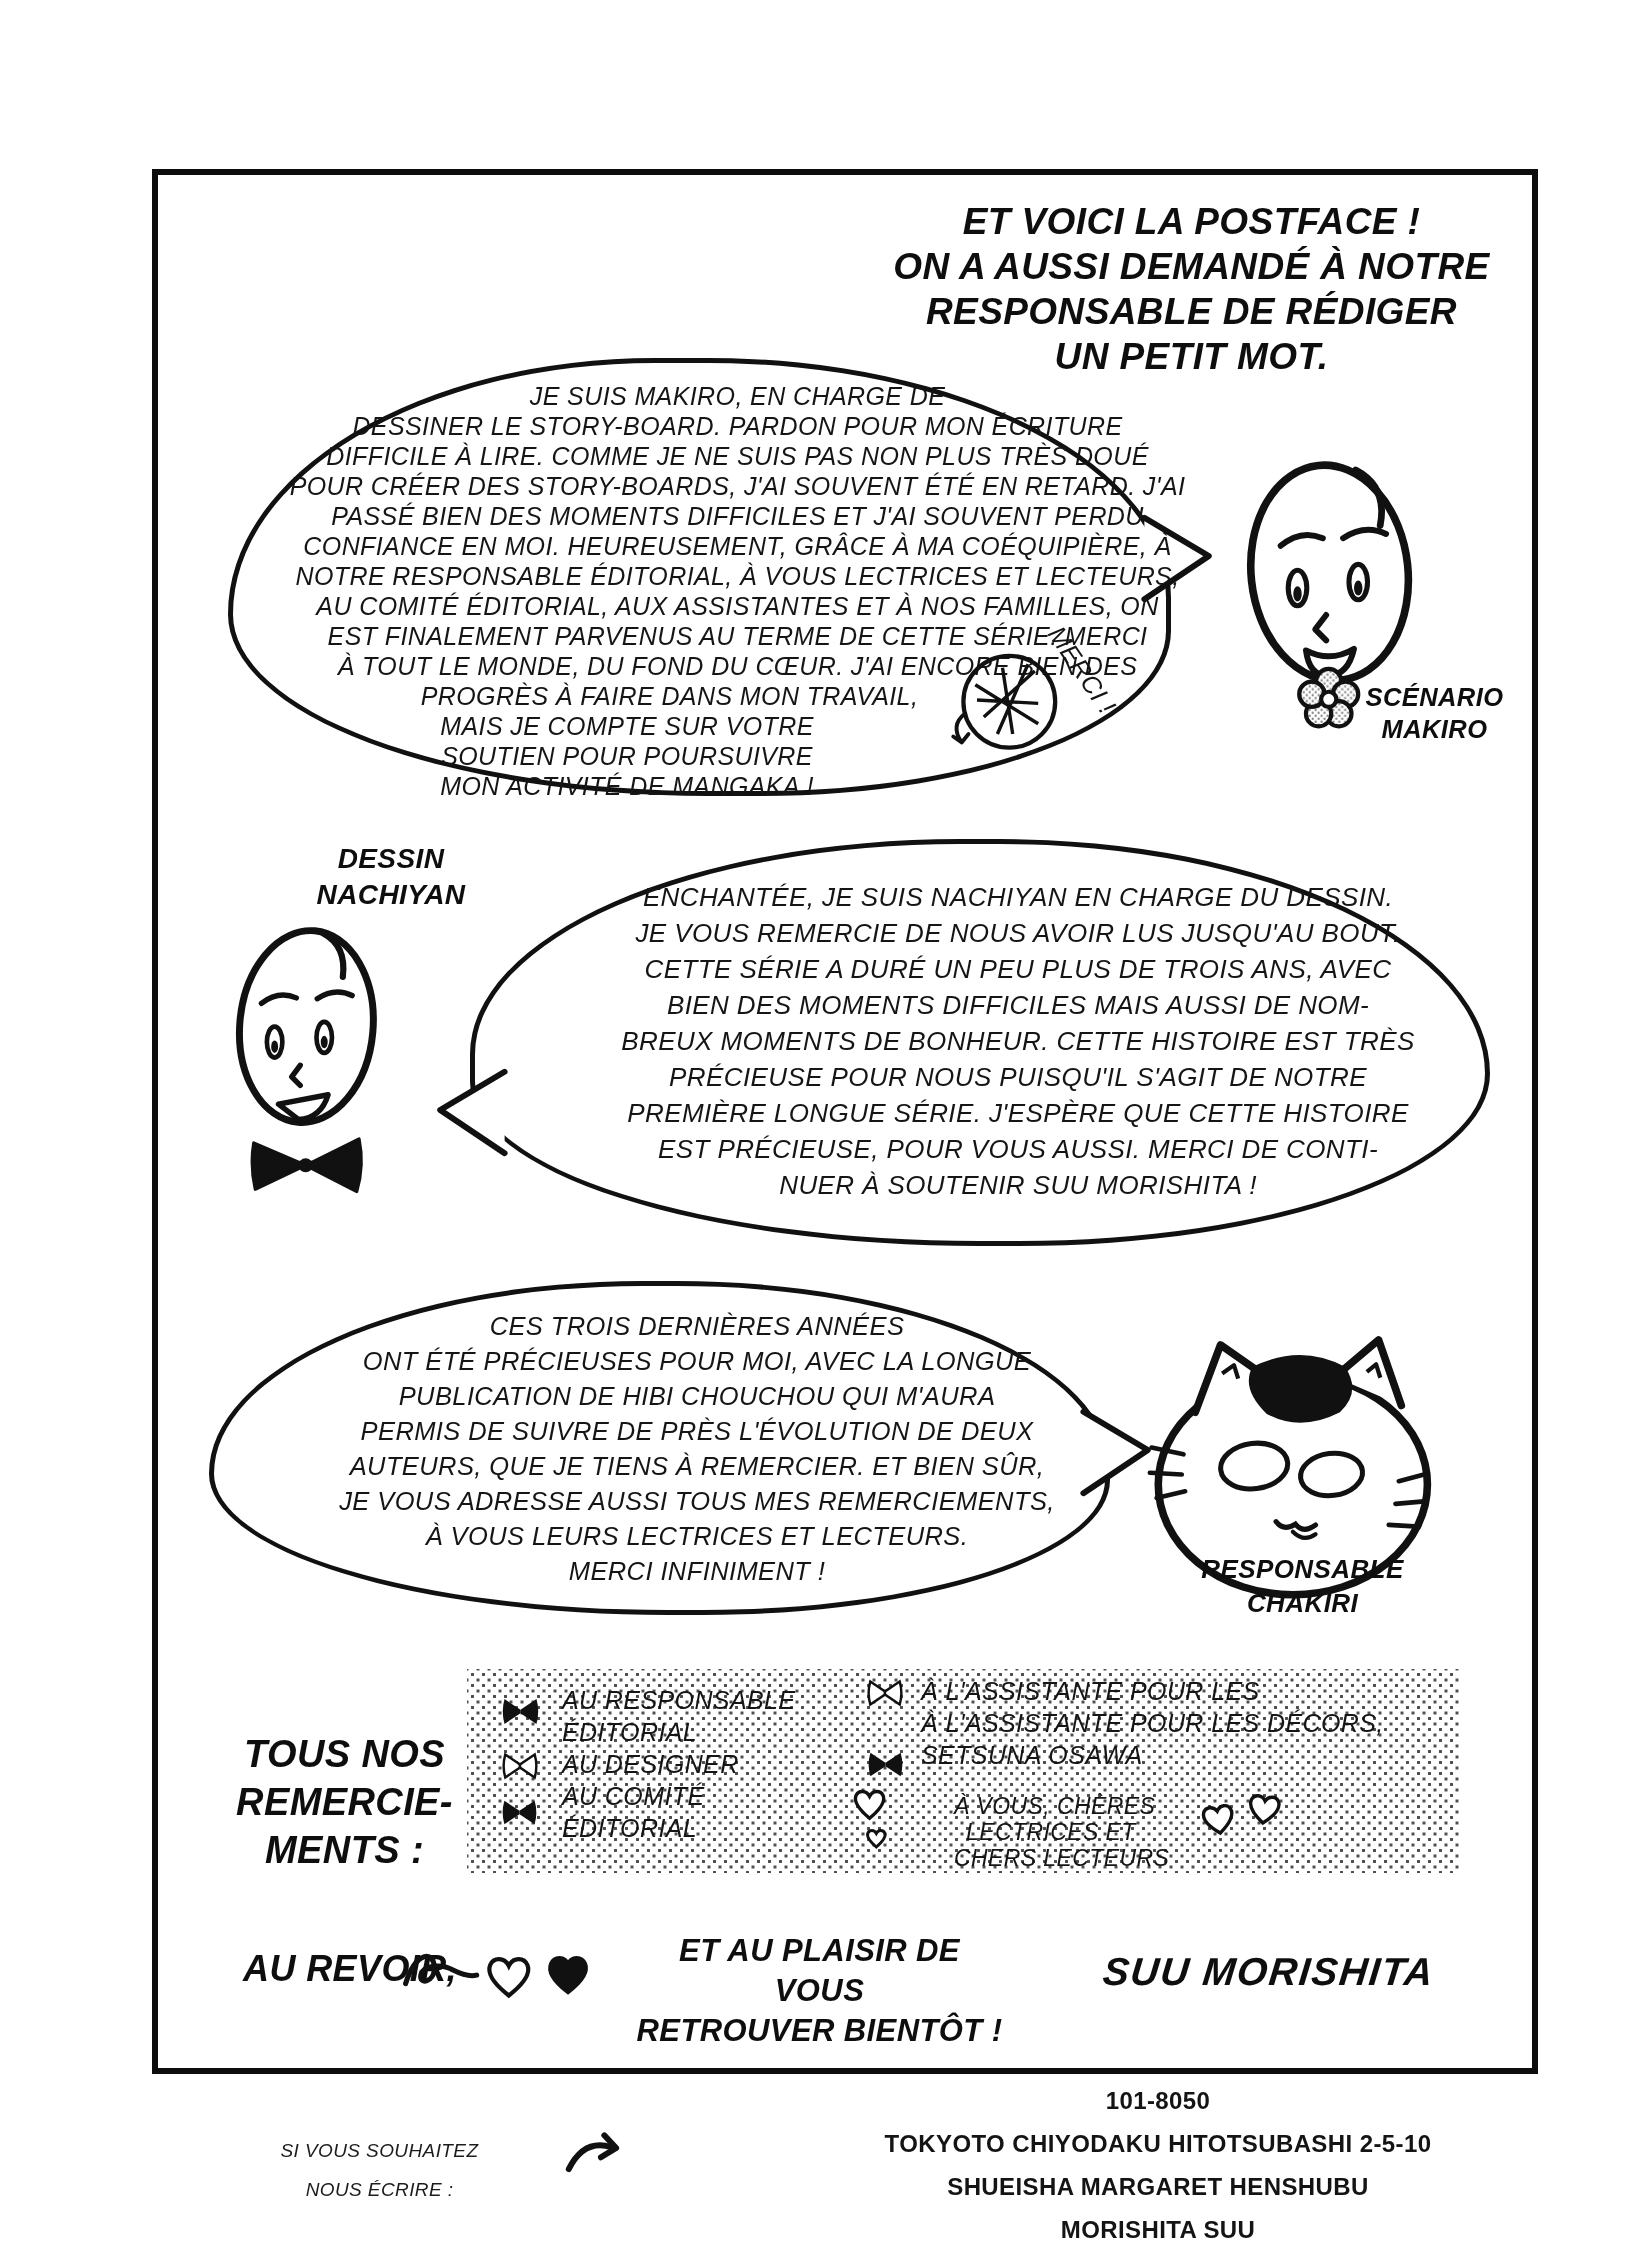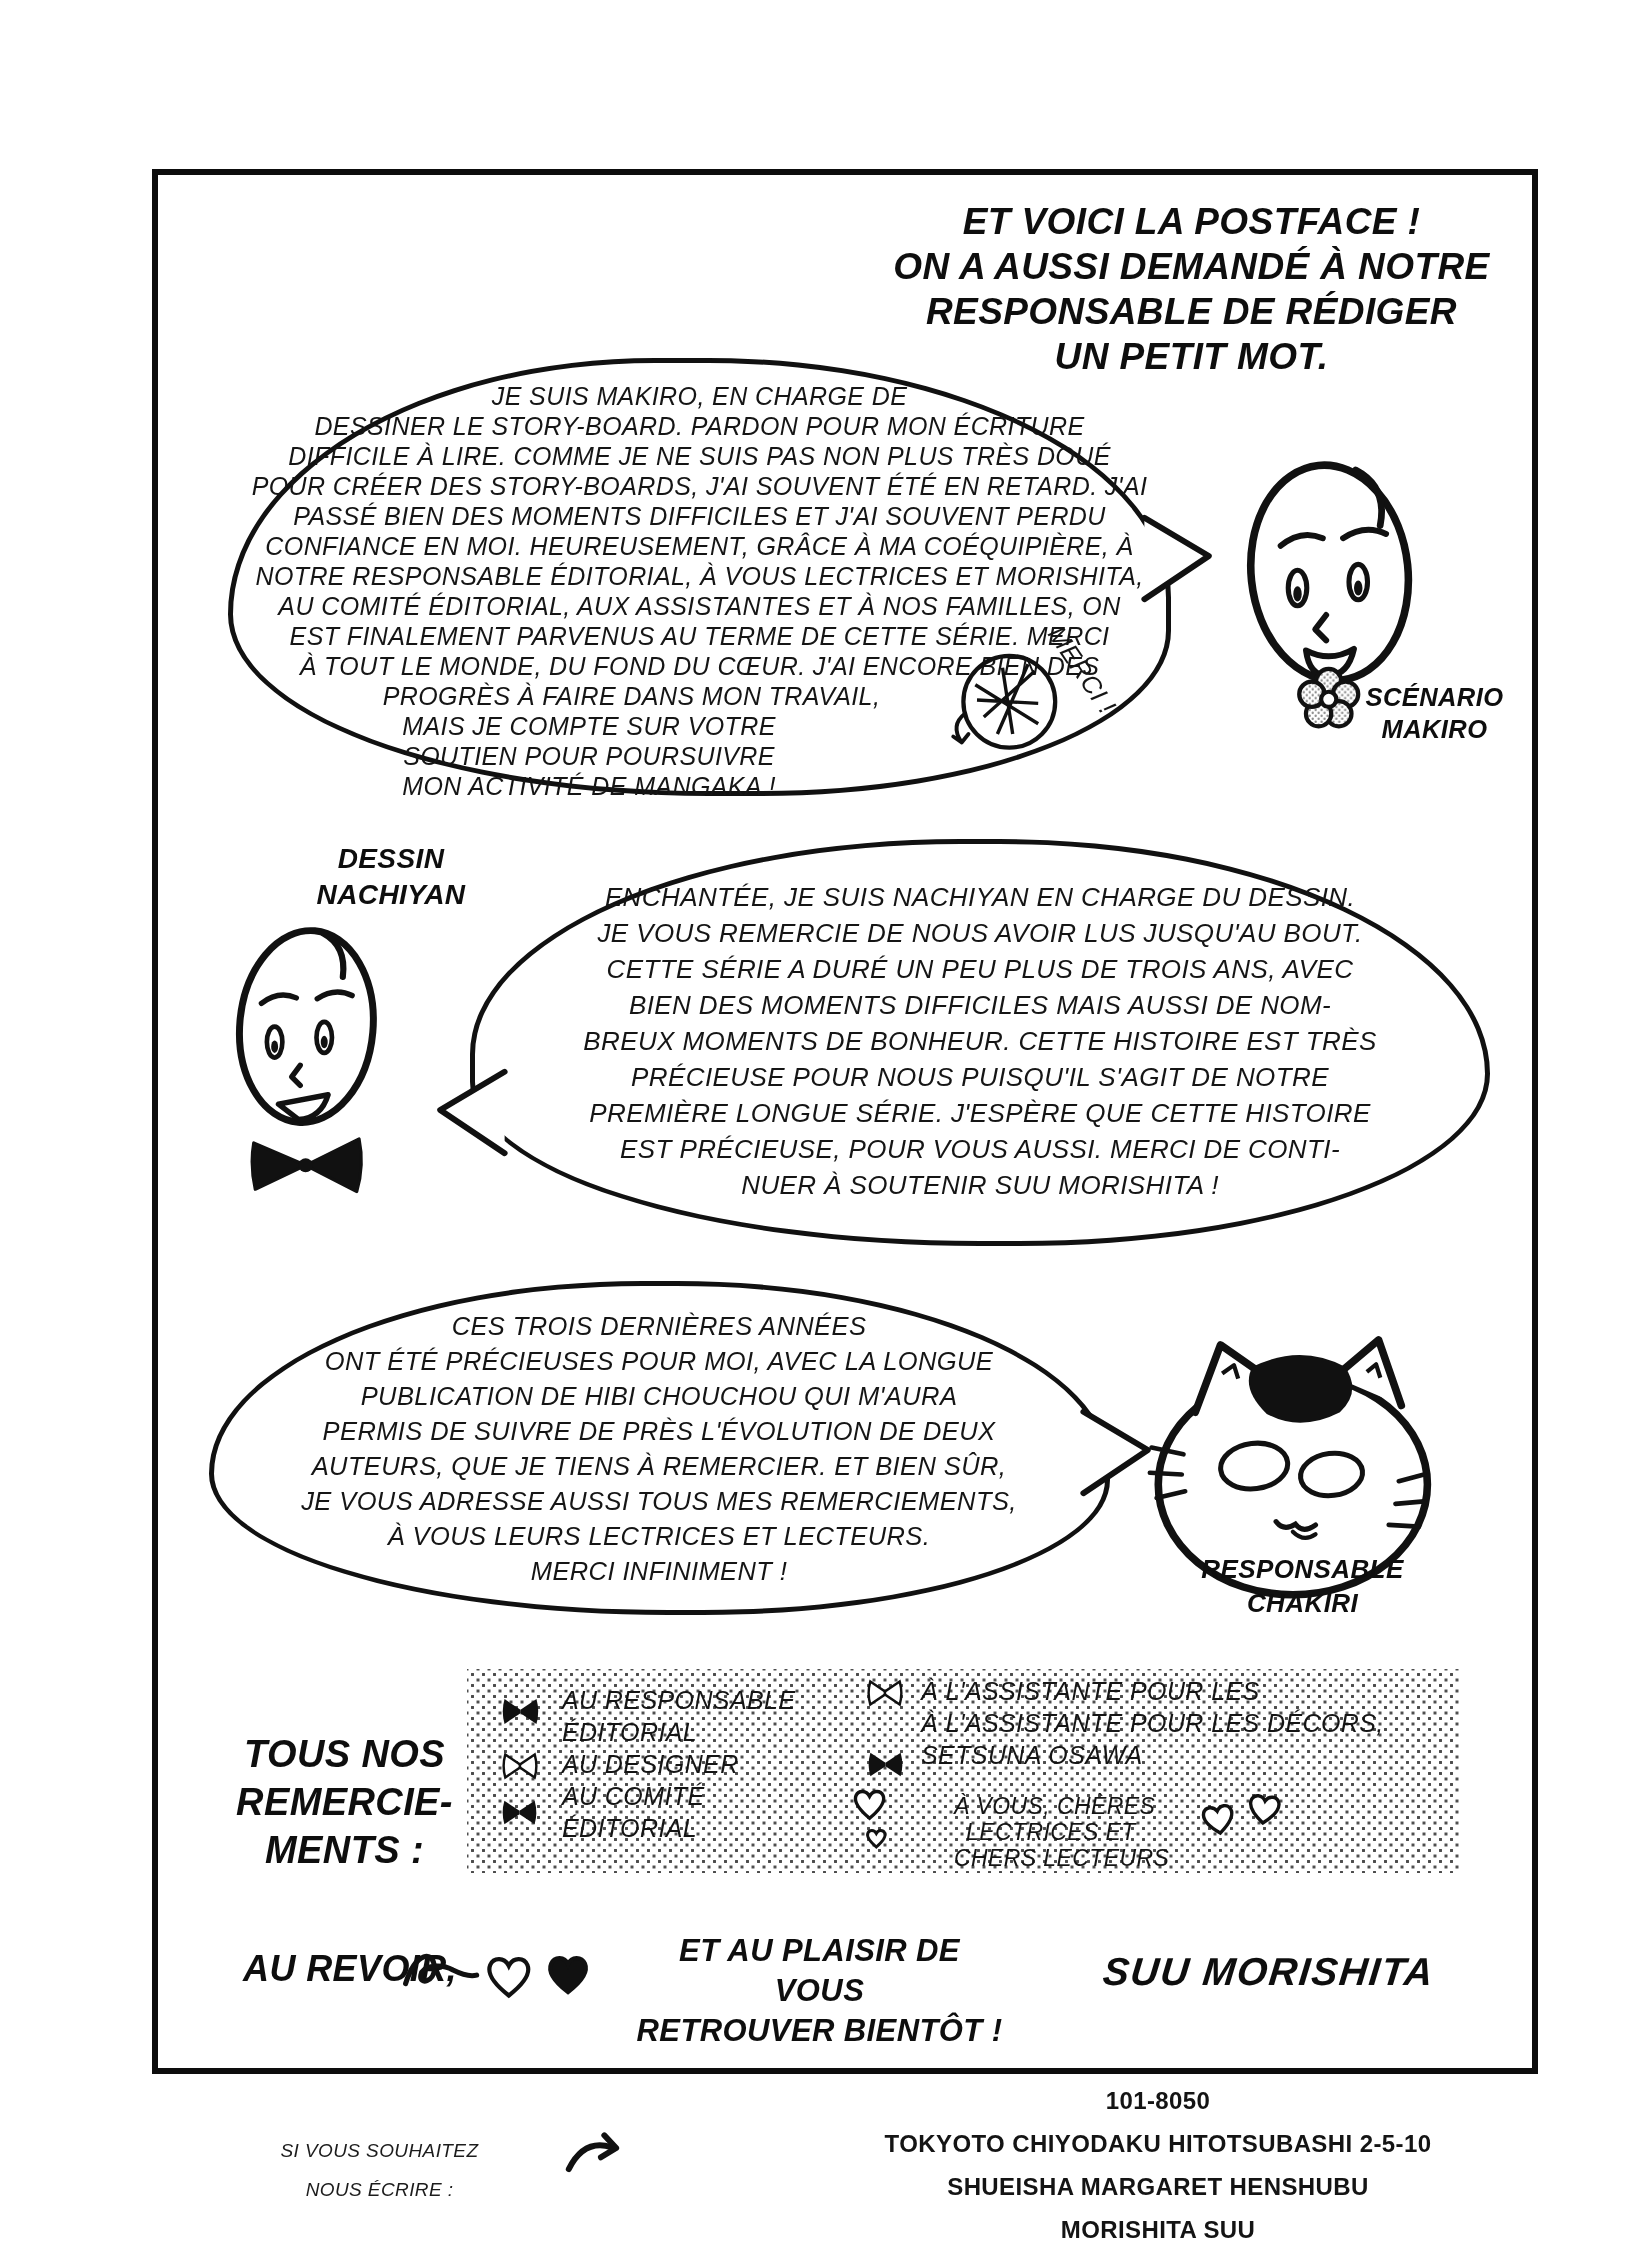--- a/index.html
+++ b/index.html
@@ -9,21 +9,21 @@
   .abs{position:absolute;}
   
   .hw{font-style:italic;font-weight:400;color:#151515;letter-spacing:0.4px;}
   .hwb{font-style:italic;font-weight:700;color:#0e0e0e;letter-spacing:0.4px;}
   .center{text-align:center;}
   .frame{border:6px solid #0d0d0d;}
   .bubble{background:#fff;border:5.1px solid #111;}
   .b1{border-radius:48% 52% 46% 54% / 62% 58% 40% 44%;}
   .b2{border-radius:50% 50% 48% 52% / 55% 60% 44% 42%;}
   .b3{border-radius:50% 50% 47% 53% / 60% 58% 42% 44%;}
-  .btxt{display:flex;flex-direction:column;align-items:center;}
+  .btxt{display:flex;flex-direction:column;align-items:center;margin-left:38px;}
   .dotbox{background-image:radial-gradient(circle,rgba(45,45,45,.85) 1.4px,transparent 1.6px),
                            radial-gradient(circle,rgba(45,45,45,.85) 1.4px,transparent 1.6px);
           background-size:11px 11px;background-position:0 0,5.5px 5.5px;}
   .rot-merci{transform:rotate(56deg);transform-origin:left top;}
   .sig{transform:skewX(-6deg);letter-spacing:1.7px;}
   svg{display:block;}
 </style>
 </head>
 <body>
 
@@ -42,21 +42,21 @@
   <svg class="abs" style="left:1141px;top:509px;" width="78" height="99" viewBox="0 0 92 116">
     <path d="M4,10 L80,55 L4,106" fill="#fff" stroke="#111" stroke-width="7" stroke-linecap="round" stroke-linejoin="round"></path>
   </svg>
   <div class="abs hw btxt" style="left:245px;top:381px;width:909px;font-size:25px;line-height:30px;">
     <div>JE SUIS MAKIRO, EN CHARGE DE</div>
     <div>DESSINER LE STORY-BOARD. PARDON POUR MON ÉCRITURE</div>
     <div>DIFFICILE À LIRE. COMME JE NE SUIS PAS NON PLUS TRÈS DOUÉ</div>
     <div>POUR CRÉER DES STORY-BOARDS, J'AI SOUVENT ÉTÉ EN RETARD. J'AI</div>
     <div>PASSÉ BIEN DES MOMENTS DIFFICILES ET J'AI SOUVENT PERDU</div>
     <div>CONFIANCE EN MOI. HEUREUSEMENT, GRÂCE À MA COÉQUIPIÈRE, À</div>
-    <div>NOTRE RESPONSABLE ÉDITORIAL, À VOUS LECTRICES ET MORISHITA,</div>
+    <div>NOTRE RESPONSABLE ÉDITORIAL, À VOUS LECTRICES ET LECTEURS,</div>
     <div>AU COMITÉ ÉDITORIAL, AUX ASSISTANTES ET À NOS FAMILLES, ON</div>
     <div>EST FINALEMENT PARVENUS AU TERME DE CETTE SÉRIE. MERCI</div>
     <div>À TOUT LE MONDE, DU FOND DU CŒUR. J'AI ENCORE BIEN DES</div>
     <div style="margin-right:136px;">PROGRÈS À FAIRE DANS MON TRAVAIL,</div>
     <div style="margin-right:221px;">MAIS JE COMPTE SUR VOTRE</div>
     <div style="margin-right:221px;">SOUTIEN POUR POURSUIVRE</div>
     <div style="margin-right:221px;">MON ACTIVITÉ DE MANGAKA !</div>
   </div>
 
   <svg class="abs" style="left:943px;top:632px;" width="136" height="136" viewBox="0 0 160 160">

